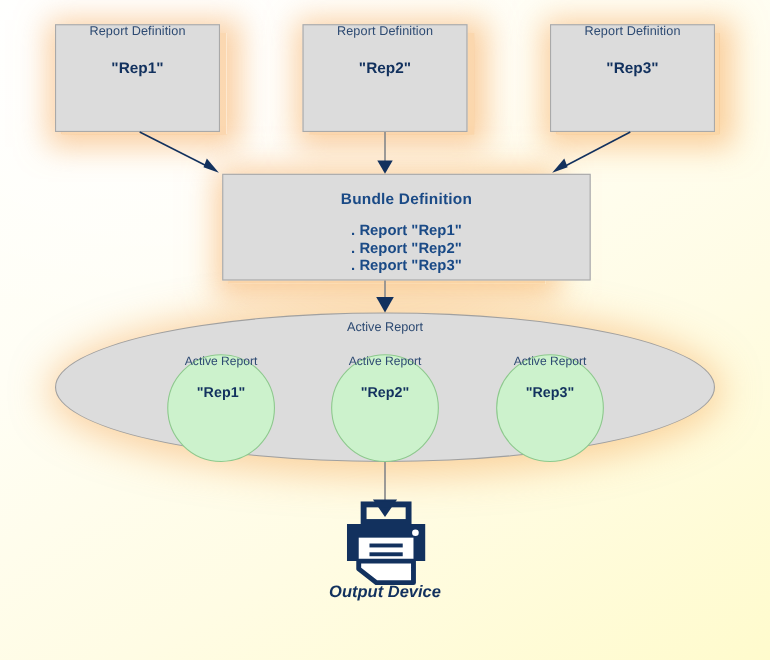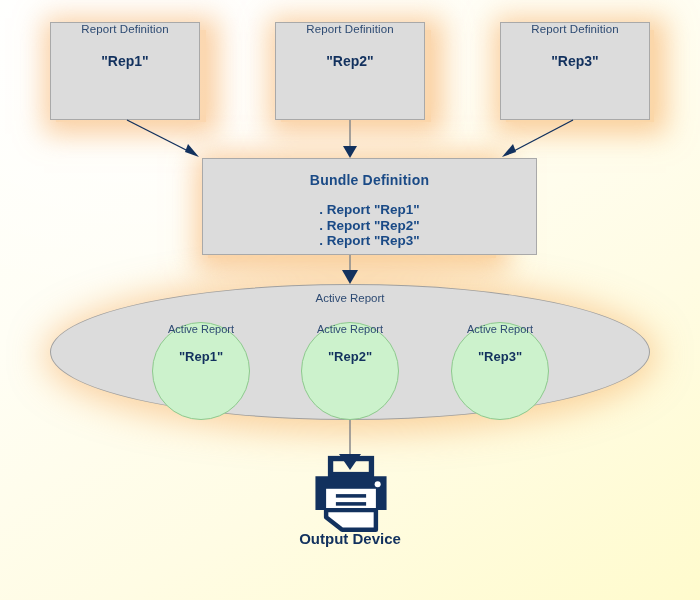--- a/index.html
+++ b/index.html
@@ -244,15 +244,15 @@
     <rect x="22" y="38" width="56" height="26" fill="#ffffff"></rect>
 
     <rect x="33" y="44" width="34" height="4" fill="#12315e"></rect>
     <rect x="33" y="53" width="34" height="4" fill="#12315e"></rect>
 
     <path d="M22,62 H78 V84 H40 L22,70 Z" fill="#ffffff" stroke="#12315e" stroke-width="5" stroke-linejoin="round"></path>
 
     <circle cx="80" cy="33" r="3.4" fill="#ffffff"></circle>
   </svg>
 
-  <div id="output-label" style="left:0; top:530px;">Output Device</div>
+  <div id="output-label" style="left:0; top:530px;font-style:italic;">Output Device</div>
 
 </div>
 
 </body></html>

